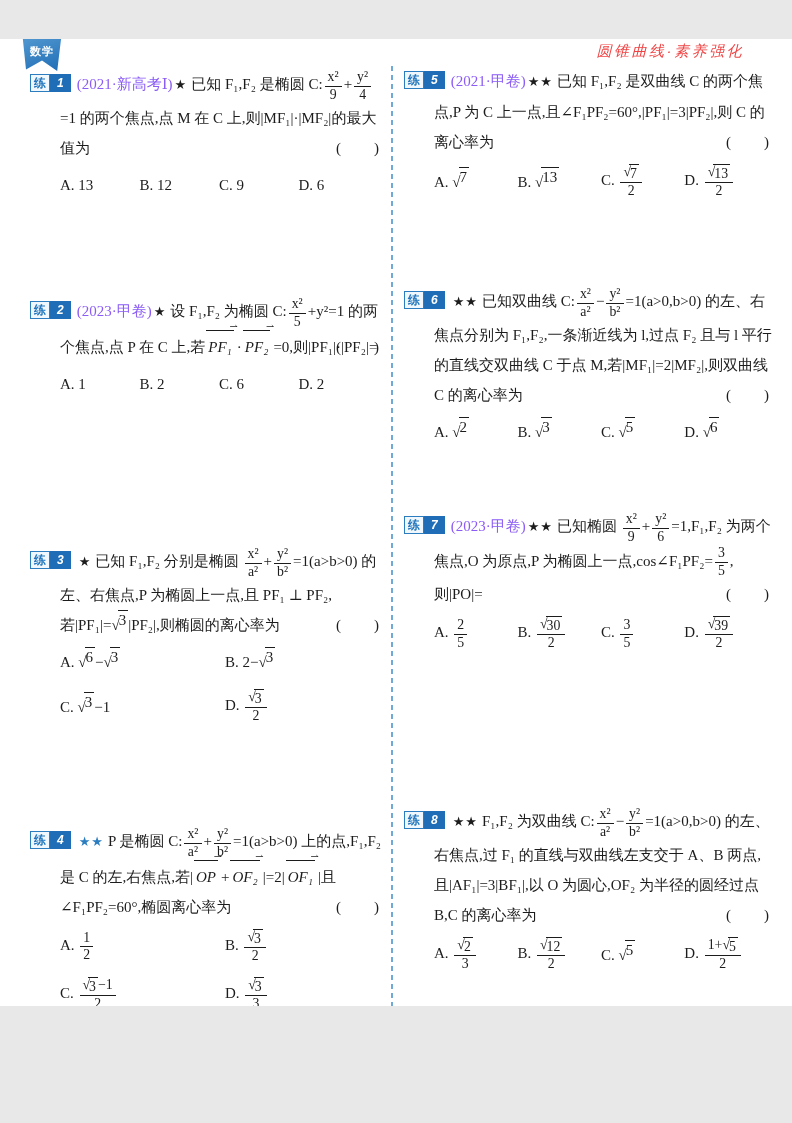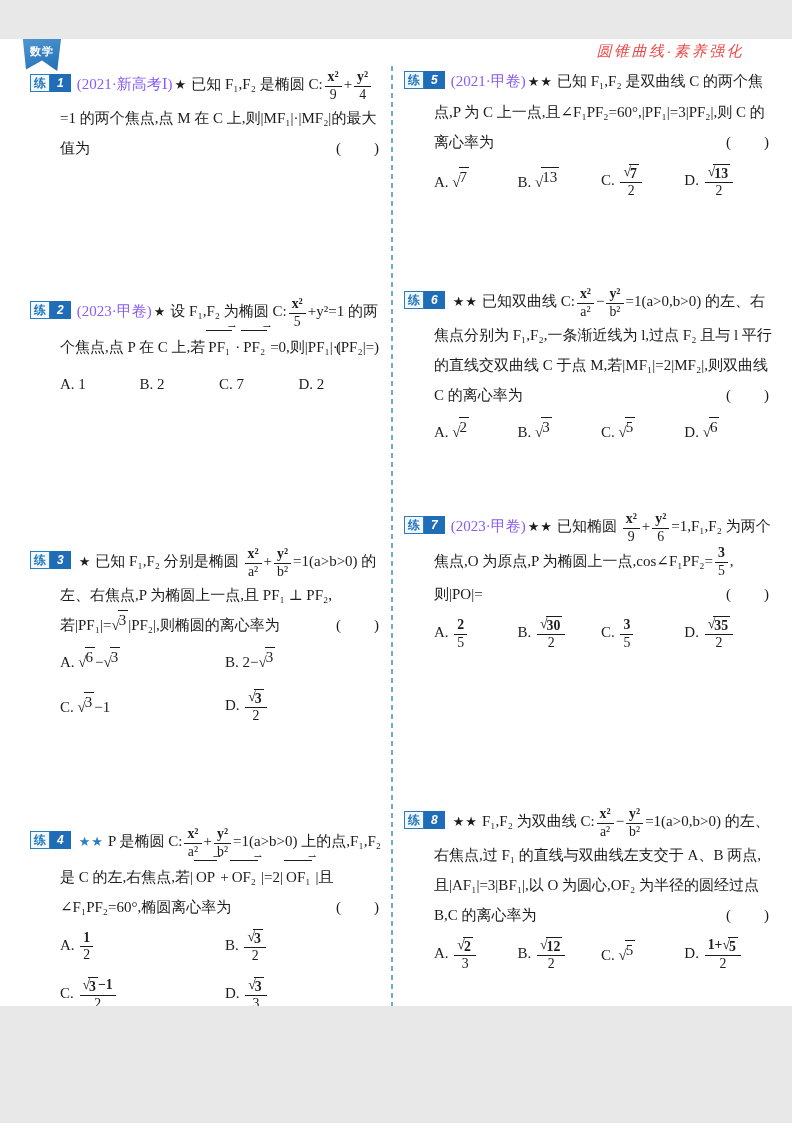--- a/index.html
+++ b/index.html
@@ -34,26 +34,26 @@
   .paren{position:absolute;right:2px;bottom:0;letter-spacing:1px;text-indent:0;}
   .options{display:grid;padding-left:30px;margin-top:7px;align-items:center;line-height:30px;}
   .cols4{grid-template-columns:1fr 1fr 1fr 1.05fr;}
   .cols2{grid-template-columns:1.05fr 1fr;row-gap:12px;}
   .option{white-space:nowrap;}
 
   
   .frac,.sqrt,.vec{text-indent:0;}
   .frac{display:inline-flex;flex-direction:column;align-items:center;vertical-align:middle;
         margin:0 2px;font-size:0.92em;line-height:1.2;}
-  .frac .num{display:block;border-bottom:1.2px solid currentColor;padding:0 3px;font-weight:bold;}
+  .frac .num{display:block;border-bottom:1.2px solid currentColor;padding:0 3px;}
   .frac .den{display:block;padding:0 3px;}
   .sqrt{display:inline-flex;align-items:stretch;}
   .sqrt .rad{border-top:1.2px solid currentColor;padding:0 2px 0 1px;margin-left:-2px;line-height:1.25;}
   .vec{display:inline-block;position:relative;margin:0 3px 0 1px;}
-  .vec .vec-body{display:inline-block;border-top:1.2px solid currentColor;padding:1px 2px 0;}
+  .vec .vec-body{display:inline-block;border-top:1.2px solid currentColor;padding:1px 2px 0;font-style:italic;}
   .vec .vec-arrow{position:absolute;top:-8px;right:-4px;font-size:10px;line-height:1;}
 
   
   .footer-slogan{position:absolute;left:45px;top:1083px;color:#2f80c3;font-weight:bold;
         font-style:italic;font-size:10px;letter-spacing:3px;
         font-family:"Liberation Sans","DejaVu Sans",sans-serif;}
   .footer-rule{position:absolute;left:25px;top:1106px;width:408px;height:3px;
         background:linear-gradient(90deg,#98a6b2 0%,#7f9ab0 55%,#9db9cf 82%,rgba(255,255,255,0) 100%);}
   .corner-blob{position:absolute;left:737px;top:1067px;width:40px;height:56px;
         background:linear-gradient(180deg,#8abce6 0%,#3b86c9 35%,#7db4e2 100%);
@@ -77,37 +77,43 @@
           <span class="badge-num">1</span>
         </span><span class="source">(2021·新高考Ⅰ)</span><span class="stars" style="color: rgb(28, 28, 28);">★</span><span>已知 F₁,F₂ 是椭圆 C:<span class="frac">
             <span class="num">x²</span>
             <span class="den">9</span>
           </span>+<span class="frac">
             <span class="num">y²</span>
             <span class="den">4</span>
           </span>=1 的两个焦点,点 M 在 C 上,则|MF₁|·|MF₂|的最大值为</span>
       <span class="paren">(　　)</span>
     </div>
+    <div class="options cols4">
+      <span class="option">A. 13</span>
+      <span class="option">B. 12</span>
+      <span class="option">C. 9</span>
+      <span class="option">D. 6</span>
+    </div>
   </div>
 
   <div class="problem" style="left:30px;top:257px;width:352px;">
     <div class="pbody">
       <span class="badge">
           <span class="badge-lian">练</span>
           <span class="badge-num">2</span>
         </span><span class="source">(2023·甲卷)</span><span class="stars" style="color: rgb(28, 28, 28);">★</span><span>设 F₁,F₂ 为椭圆 C:<span class="frac">
             <span class="num">x²</span>
             <span class="den">5</span>
           </span>+y²=1 的两个焦点,点 P 在 C 上,若<span class="vec"><span class="vec-arrow">⇀</span><span class="vec-body">PF₁</span></span>·<span class="vec"><span class="vec-arrow">⇀</span><span class="vec-body">PF₂</span></span>=0,则|PF₁|·|PF₂|=</span>
       <span class="paren">(　　)</span>
     </div>
     <div class="options cols4">
       <span class="option">A. 1</span>
       <span class="option">B. 2</span>
-      <span class="option">C. 7</span>
+      <span class="option">C. 6</span>
       <span class="option">D. 2</span>
     </div>
   </div>
 
   <div class="problem" style="left:30px;top:507px;width:352px;">
     <div class="pbody">
       <span class="badge">
           <span class="badge-lian">练</span>
           <span class="badge-num">3</span>
         </span><span class="source"></span><span class="stars" style="color: rgb(28, 28, 28);">★</span><span>已知 F₁,F₂ 分别是椭圆 <span class="frac">
@@ -232,21 +238,21 @@
           </span></span>
       <span class="option">B. <span class="frac">
             <span class="num"><span class="sqrt">√<span class="rad">30</span></span></span>
             <span class="den">2</span>
           </span></span>
       <span class="option">C. <span class="frac">
             <span class="num">3</span>
             <span class="den">5</span>
           </span></span>
       <span class="option">D. <span class="frac">
-            <span class="num"><span class="sqrt">√<span class="rad">35</span></span></span>
+            <span class="num"><span class="sqrt">√<span class="rad">39</span></span></span>
             <span class="den">2</span>
           </span></span>
     </div>
   </div>
 
   <div class="problem" style="left:404px;top:767px;width:368px;">
     <div class="pbody">
       <span class="badge">
           <span class="badge-lian">练</span>
           <span class="badge-num">8</span>

